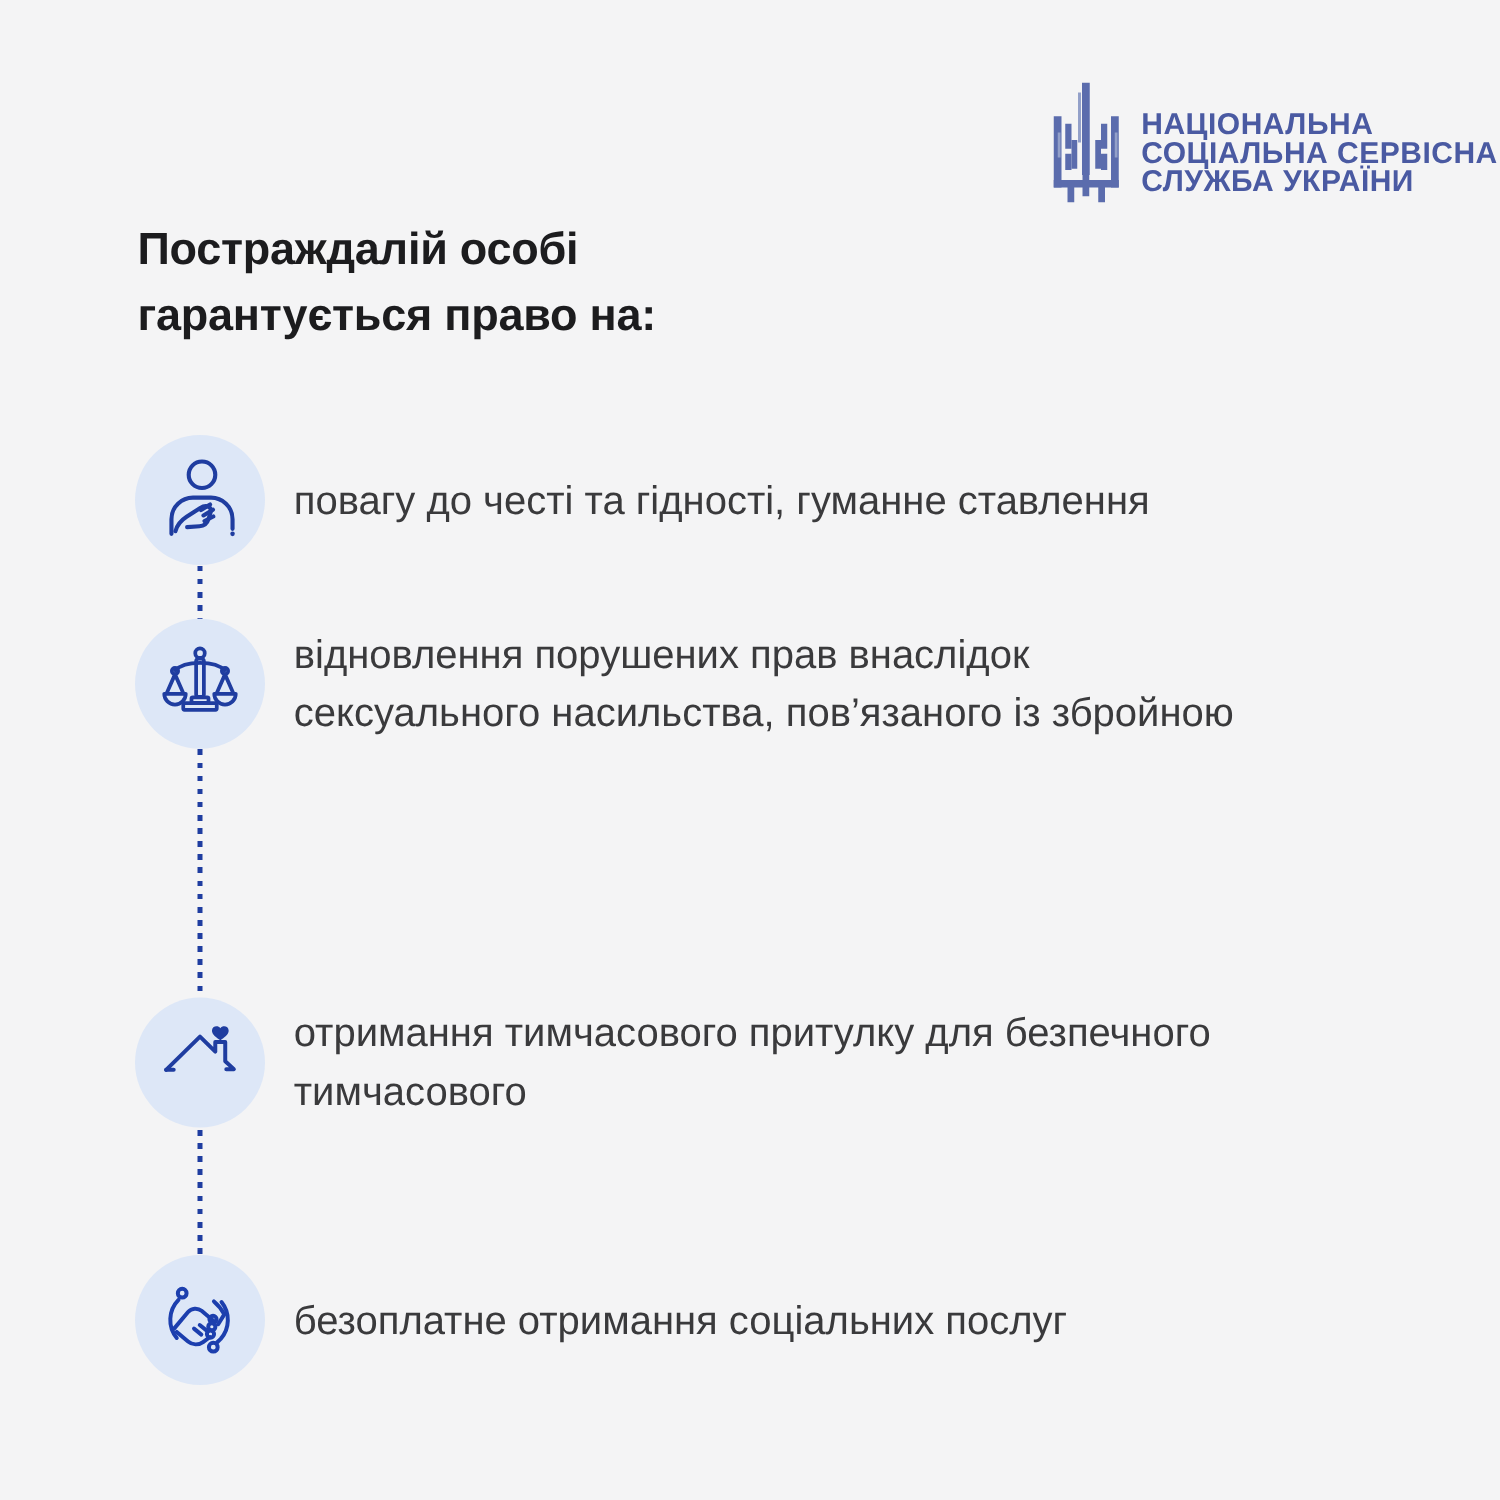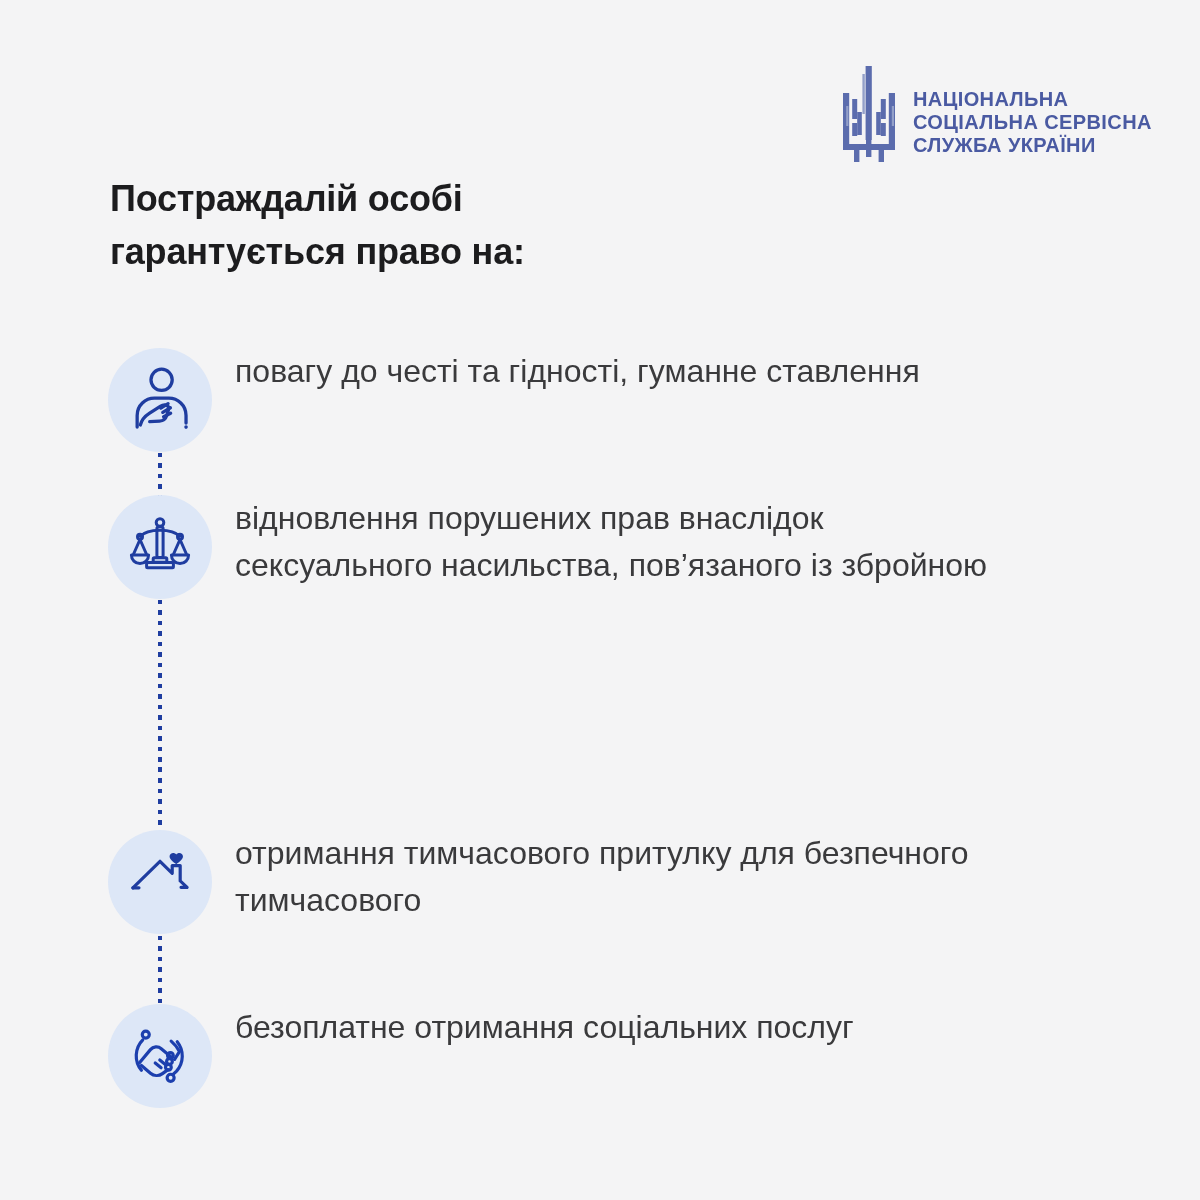--- a/index.html
+++ b/index.html
@@ -7,51 +7,51 @@
     position:relative;
     width:1200px;height:1200px;
     background:#f4f4f5;
     font-family:"Liberation Sans","DejaVu Sans",sans-serif;
     overflow:hidden;
   }
   
   .logo-mark{position:absolute;left:838px;top:66px;}
   .logo-text{
     position:absolute;left:913px;top:88px;
-    font-size:20px;font-weight:700;line-height:23px;
+    font-size:24px;font-weight:700;line-height:23px;
     letter-spacing:.4px;color:#4a5aa2;text-transform:uppercase;
   }
   
   .title{
     position:absolute;left:110px;top:172px;
     font-size:36px;font-weight:700;line-height:53px;
     color:#1c1c1e;letter-spacing:-0.2px;
   }
   
   .connector{
     position:absolute;left:157.5px;top:400px;
     width:4.5px;height:612px;z-index:0;
     background-image:repeating-linear-gradient(
       to bottom,#1f3da0 0px,#1f3da0 4.5px,transparent 4.5px,transparent 10.5px);
   }
   
   .item{
     position:absolute;left:108px;z-index:1;
-    display:flex;
+    display:flex;align-items:center;
   }
   .icon-circle{
     flex:0 0 104px;width:104px;height:104px;border-radius:50%;
     background:#dde7f7;display:flex;align-items:center;justify-content:center;
   }
   .item-text{
     margin-left:23px;
     font-size:32px;line-height:47px;color:#3a3a3c;
   }
   .item-text div{white-space:nowrap;}
-  .i1{top:348px}.i2{top:495px}.i3{top:656px}.i4{top:830px}.i5{top:1004px}
+  .i1{top:348px}.i2{top:495px}.i3{top:656px}.i4{top:798px}.i5{top:1004px}
 </style>
 </head>
 <body>
 
 <div class="canvas">
 
   <div class="logo-mark">
     <svg width="62" height="96" viewBox="0 0 62 96" aria-hidden="true">
       <g fill="#5b6cad">
         <rect x="27.6" y="0" width="6.2" height="74"></rect>

